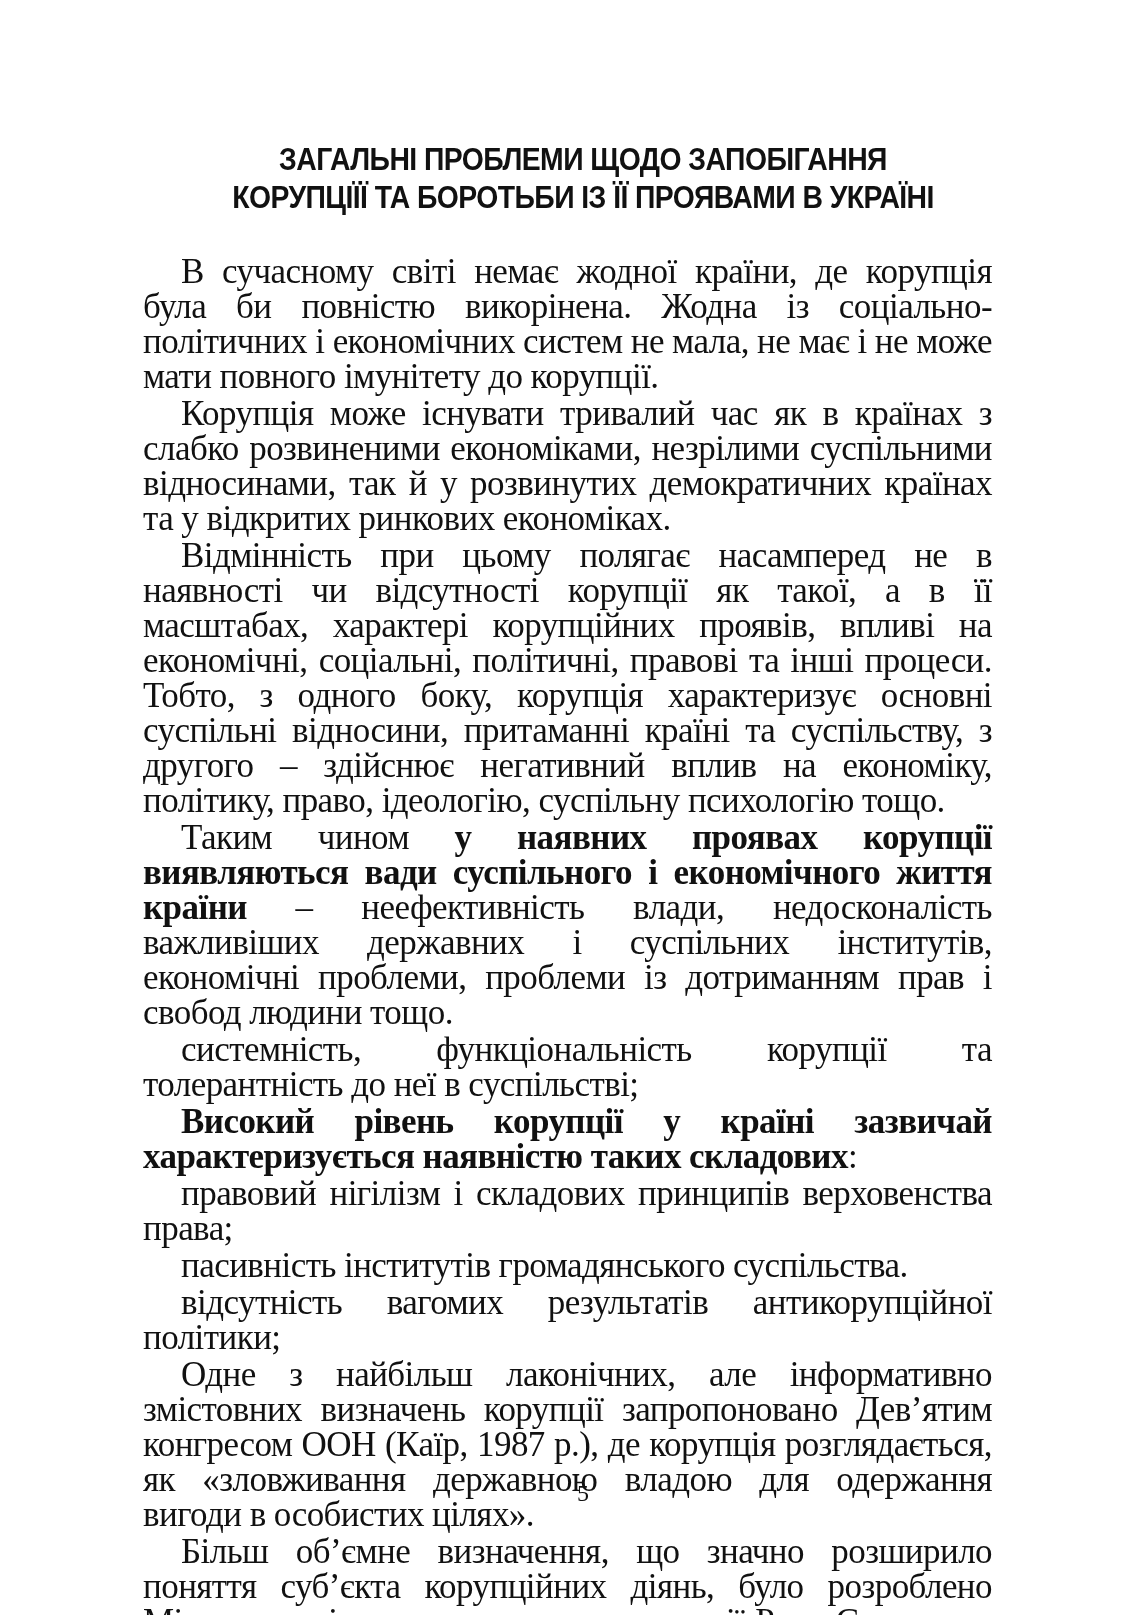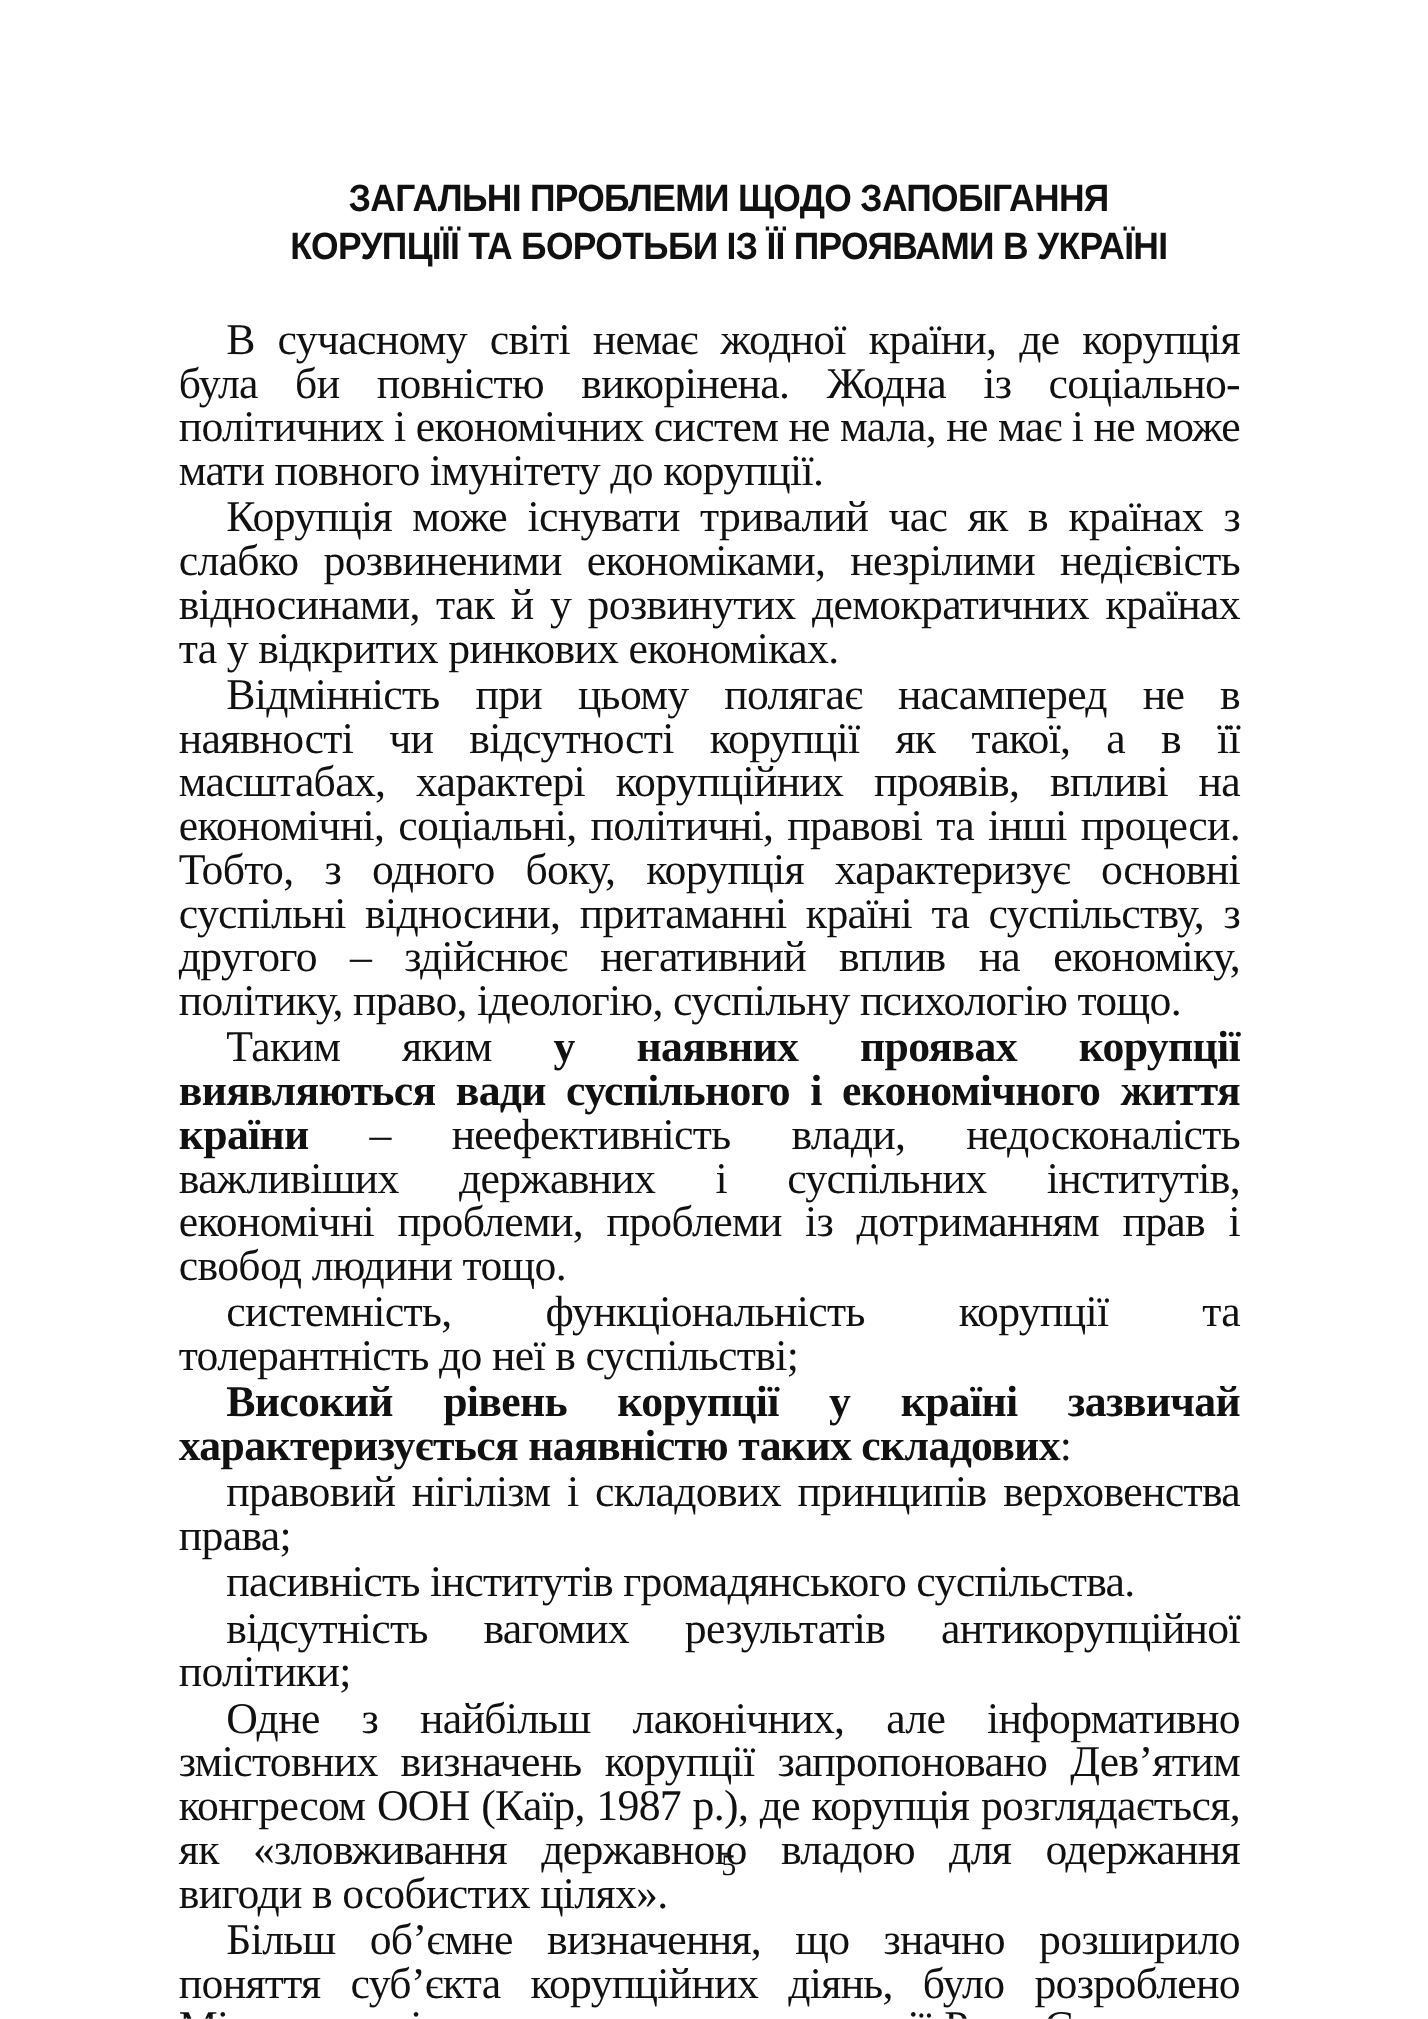--- a/index.html
+++ b/index.html
@@ -33,23 +33,23 @@
 <body>
 
 <div class="page">
   <div class="title">
     <div>ЗАГАЛЬНІ ПРОБЛЕМИ ЩОДО ЗАПОБІГАННЯ</div>
     <div>КОРУПЦІЇЇ  ТА БОРОТЬБИ ІЗ ЇЇ ПРОЯВАМИ В УКРАЇНІ</div>
   </div>
 
   <div class="body">
     <p class="p">В сучасному світі немає жодної країни, де корупція була би повністю викорінена. Жодна із соціально-політичних і економічних систем не мала, не має і не може мати повного імунітету до корупції.</p>
-    <p class="p">Корупція може існувати тривалий час як в країнах з слабко розвиненими економіками, незрілими недієвість відносинами, так й у розвинутих демократичних країнах та у відкритих ринкових економіках.</p>
+    <p class="p">Корупція може існувати тривалий час як в країнах з слабко розвиненими економіками, незрілими суспільними відносинами, так й у розвинутих демократичних країнах та у відкритих ринкових економіках.</p>
     <p class="p">Відмінність при цьому полягає насамперед не в наявності чи відсутності корупції як такої, а в її масштабах, характері корупційних проявів, впливі на економічні, соціальні, політичні, правові та інші процеси. Тобто, з одного боку, корупція характеризує основні суспільні відносини, притаманні країні та суспільству, з другого – здійснює негативний вплив на економіку, політику, право, ідеологію, суспільну психологію тощо.</p>
-    <p class="p"><span>Таким яким </span><span class="b">у наявних проявах корупції виявляються вади суспільного і економічного життя країни</span><span> – неефективність влади, недосконалість важливіших державних і суспільних інститутів, економічні проблеми, проблеми із дотриманням прав і свобод людини тощо.</span></p>
+    <p class="p"><span>Таким чином </span><span class="b">у наявних проявах корупції виявляються вади суспільного і економічного життя країни</span><span> – неефективність влади, недосконалість важливіших державних і суспільних інститутів, економічні проблеми, проблеми із дотриманням прав і свобод людини тощо.</span></p>
     <p class="p list">системність, функціональність корупції та толерантність до неї в суспільстві;</p>
     <p class="p"><span class="b">Високий рівень корупції у країні зазвичай характеризується наявністю таких складових</span><span>:</span></p>
     <p class="p list">правовий нігілізм і складових принципів верховенства права;</p>
     <p class="p list">пасивність інститутів громадянського суспільства.</p>
     <p class="p list">відсутність вагомих результатів антикорупційної політики;</p>
     <p class="p">Одне з найбільш лаконічних, але інформативно змістовних визначень корупції запропоновано Дев’ятим конгресом ООН (Каїр, 1987 р.), де корупція розглядається, як «зловживання державною владою для одержання вигоди в особистих цілях».</p>
     <p class="p">Більш об’ємне визначення, що значно розширило поняття суб’єкта корупційних діянь, було розроблено Міждисциплінарною групою по корупції Ради Європи, за яким досліджуваний феномен розглядається</p>
   </div>
 
   <div class="pagenum">5</div>

